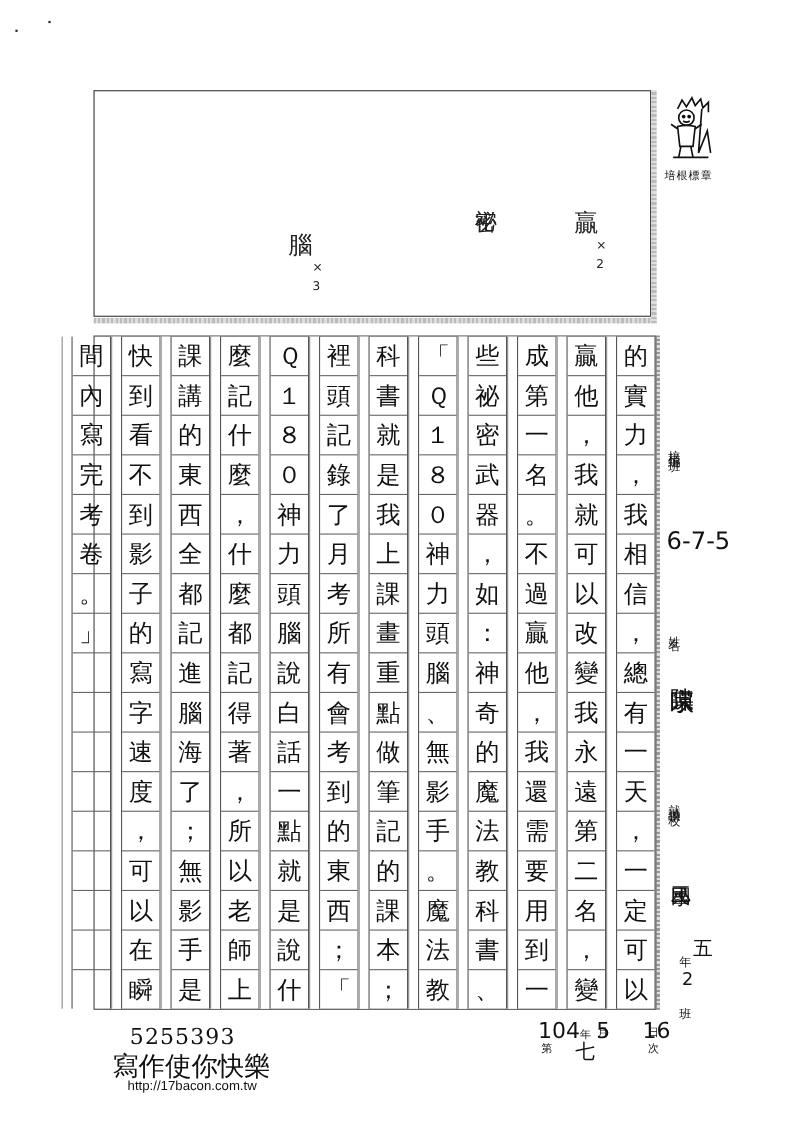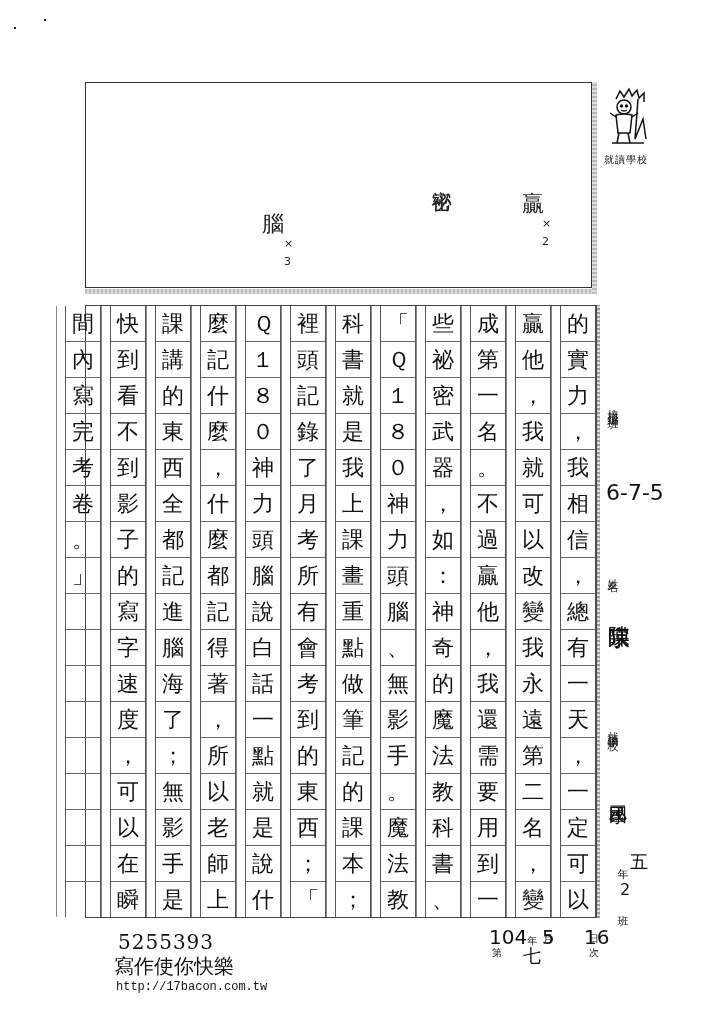--- a/index.html
+++ b/index.html
@@ -20,22 +20,22 @@
   .cells { width:34px; display:flex; flex-direction:column; border-left:1px solid #555; border-right:1px solid #555; }
   .gap { width:8px; background:#fff; border-left:1px solid #888; }
   .cell { flex:1; border-bottom:1px solid #666; display:flex; align-items:center; justify-content:center; font-size:22px; font-family:"DejaVu Sans", sans-serif; color:#111; }
   .cell:last-child { border-bottom:none; }
 
   .side { position:absolute; left:604px; font-size:11px; writing-mode:vertical-rl; font-family:"DejaVu Serif", serif; letter-spacing:3px; }
   .side-val { position:absolute; font-size:20px; font-family:"DejaVu Sans", sans-serif; }
   .side-line { position:absolute; left:597px; top:305px; width:3px; height:613px; background:repeating-linear-gradient(0deg,#999 0 2px,#ddd 2px 4px); }
 
   .footer-code { position:absolute; left:118px; top:930px; font-size:20px; letter-spacing:1px; font-family:"DejaVu Serif", serif;text-align:right; }
-  .footer-slogan { position:absolute; left:114px; top:953px; font-size:20px; font-family:Liberation Serif, serif; }
-  .footer-url { position:absolute; left:116px; top:980px; font-size:12px; font-family:Liberation Mono, monospace; }
+  .footer-slogan { position:absolute; left:102px; top:953px; font-size:24px; font-family:Liberation Serif, serif; }
+  .footer-url { position:absolute; left:116px; top:980px; font-size:12px; font-family:Liberation Sans, sans-serif; }
 
   .date { position:absolute; top:925px; font-family:"DejaVu Sans", sans-serif; }
   .date .hw { font-size:20px;margin-left:24px; }
   .date .lbl { font-size:10px; font-family:"DejaVu Serif", serif; }
 </style>
 </head>
 <body>
 
 <div class="dot" style="left:14px;top:27px;"></div>
 <div class="dot" style="left:44px;top:19px;"></div>
@@ -63,21 +63,21 @@
     <circle cx="26" cy="22" r="7" fill="#fff"></circle>
     <circle cx="23.5" cy="21" r="1" fill="#111"></circle>
     <circle cx="28.5" cy="21" r="1" fill="#111"></circle>
     <path d="M23 25 q3 2 6 0"></path>
     <path d="M18 30 q8 -2 16 0 l-2 18 h-12 z" fill="#fff"></path>
     <path d="M18 32 l-6 -4 M34 32 l6 -4"></path>
     <path d="M21 48 l-2 10 M30 48 l2 10"></path>
     <path d="M14 58 h32"></path>
   </g>
 </svg>
-<div class="stamp-label">就讀學校</div>
+<div class="stamp-label">培根標章</div>
 
 <div class="grid" id="grid">
     <div class="col">
       <div class="cells">
         <div class="cell">的</div>
         <div class="cell">實</div>
         <div class="cell">力</div>
         <div class="cell">，</div>
         <div class="cell">我</div>
         <div class="cell">相</div>

